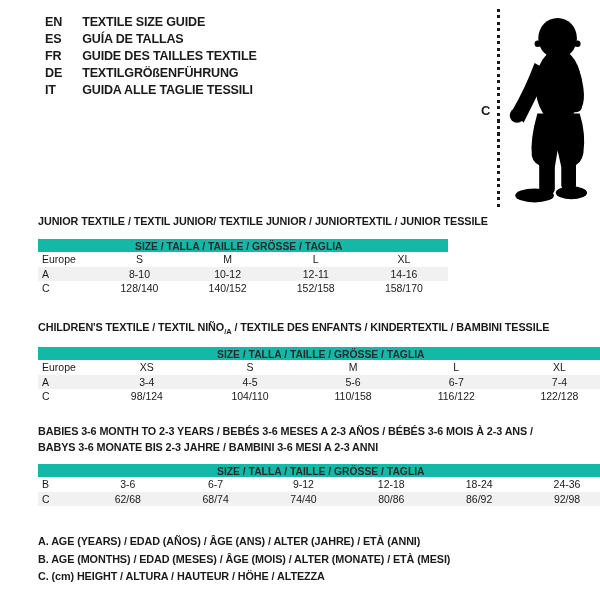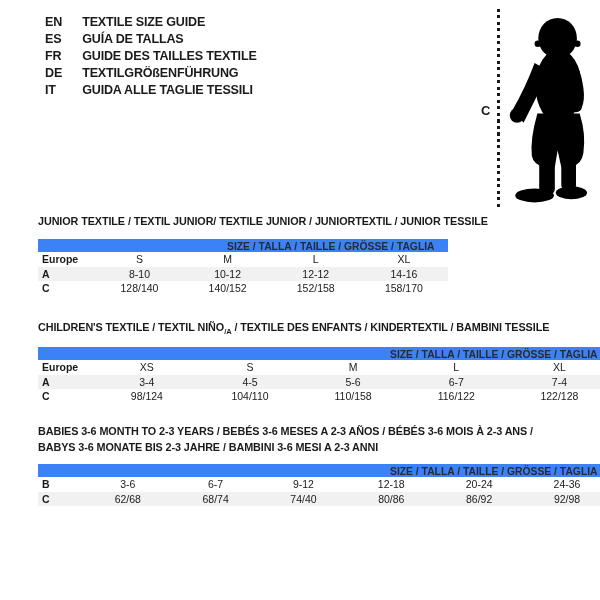--- a/index.html
+++ b/index.html
@@ -51,24 +51,24 @@
     border-collapse: collapse; table-layout: fixed;
   }
   .t1 { width: 410px; top: 239px; }
   .t2 { width: 573px; top: 347px; }
   .t3 { width: 573px; top: 464px; }
 
   .size-table td {
     font-size: 10.5px; height: 14.5px; padding: 0;
     text-align: center; vertical-align: middle; white-space: nowrap;
   }
-  .size-table td.rowlabel { text-align: left; padding-left: 4px; font-weight: bold; }
+  .size-table td.rowlabel { text-align: left; padding-left: 4px; }
   .size-table tr.bar td {
-    background: #3b82f6; height: 13px;
-    text-align: right; padding-left: 5px;
+    background: #14b8a6; height: 13px;
+    text-align: center; padding-left: 5px;
   }
   .bar-text {
     display: inline-block; font-weight: bold; font-size: 11px;
     transform: scaleX(0.94); transform-origin: left center;
     color: #2a2a2a; white-space: nowrap;
   }
   .size-table tr.shade td { background: #f1f1f1; }
 
   
   .footnotes { position: absolute; left: 15px; top: 533px; }
@@ -145,21 +145,21 @@
       <td class="rowlabel">Europe</td>
       <td>S</td>
       <td>M</td>
       <td>L</td>
       <td>XL</td>
     </tr>
     <tr class="shade">
       <td class="rowlabel">A</td>
       <td>8-10</td>
       <td>10-12</td>
-      <td>12-12</td>
+      <td>12-11</td>
       <td>14-16</td>
     </tr>
     <tr>
       <td class="rowlabel">C</td>
       <td>128/140</td>
       <td>140/152</td>
       <td>152/158</td>
       <td>158/170</td>
     </tr>
   </tbody>
@@ -223,29 +223,34 @@
     <tbody>
         <tr class="bar">
       <td colspan="7"><span class="bar-text">SIZE / TALLA / TAILLE / GRÖSSE / TAGLIA</span></td>
     </tr>
     <tr>
       <td class="rowlabel">B</td>
       <td>3-6</td>
       <td>6-7</td>
       <td>9-12</td>
       <td>12-18</td>
-      <td>20-24</td>
+      <td>18-24</td>
       <td>24-36</td>
     </tr>
     <tr class="shade">
       <td class="rowlabel">C</td>
       <td>62/68</td>
       <td>68/74</td>
       <td>74/40</td>
       <td>80/86</td>
       <td>86/92</td>
       <td>92/98</td>
     </tr>
   </tbody>
     </table>
 
+  <div class="footnotes">
+    <div class="footnote">A. AGE (YEARS) / EDAD (AÑOS) / ÂGE (ANS) / ALTER (JAHRE) / ETÀ (ANNI)</div>
+    <div class="footnote">B. AGE (MONTHS) / EDAD (MESES) / ÂGE (MOIS) / ALTER (MONATE) / ETÀ (MESI)</div>
+    <div class="footnote">C. (cm) HEIGHT / ALTURA / HAUTEUR / HÖHE / ALTEZZA</div>
+  </div>
 
 </div>
 
 </body></html>

